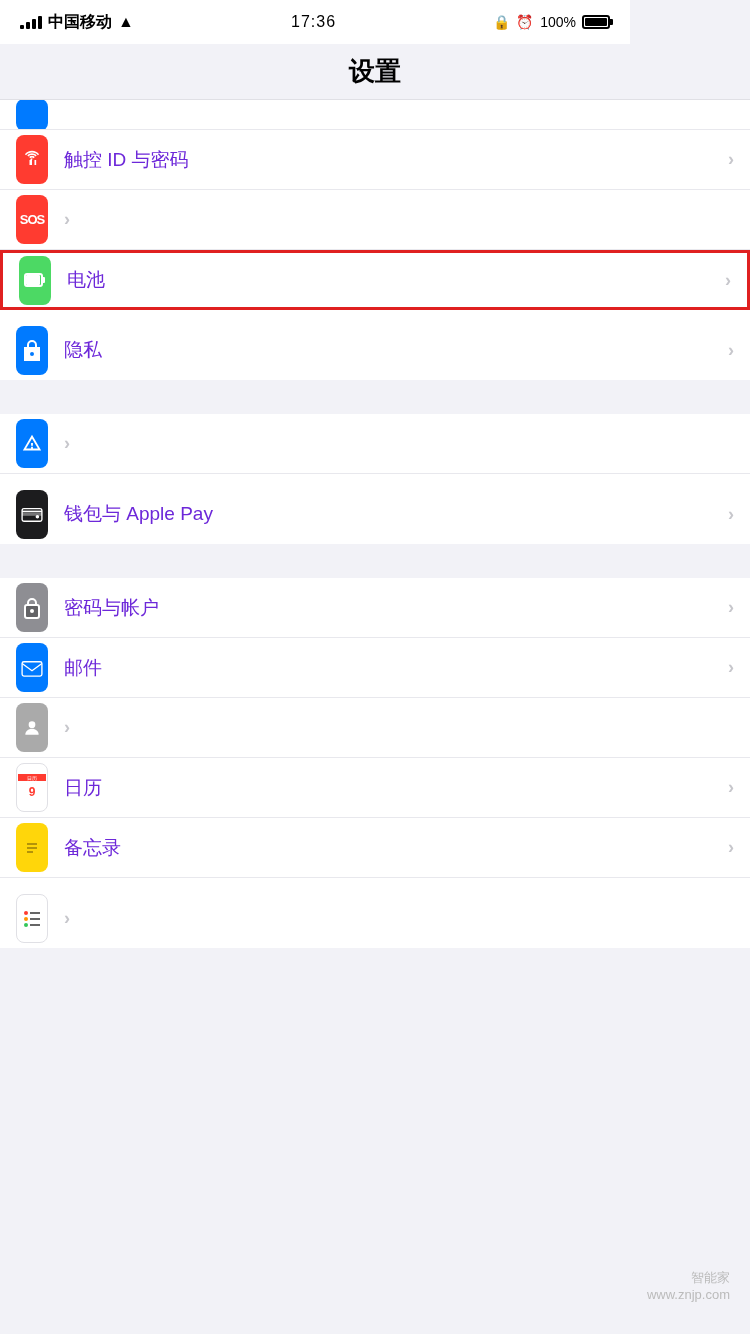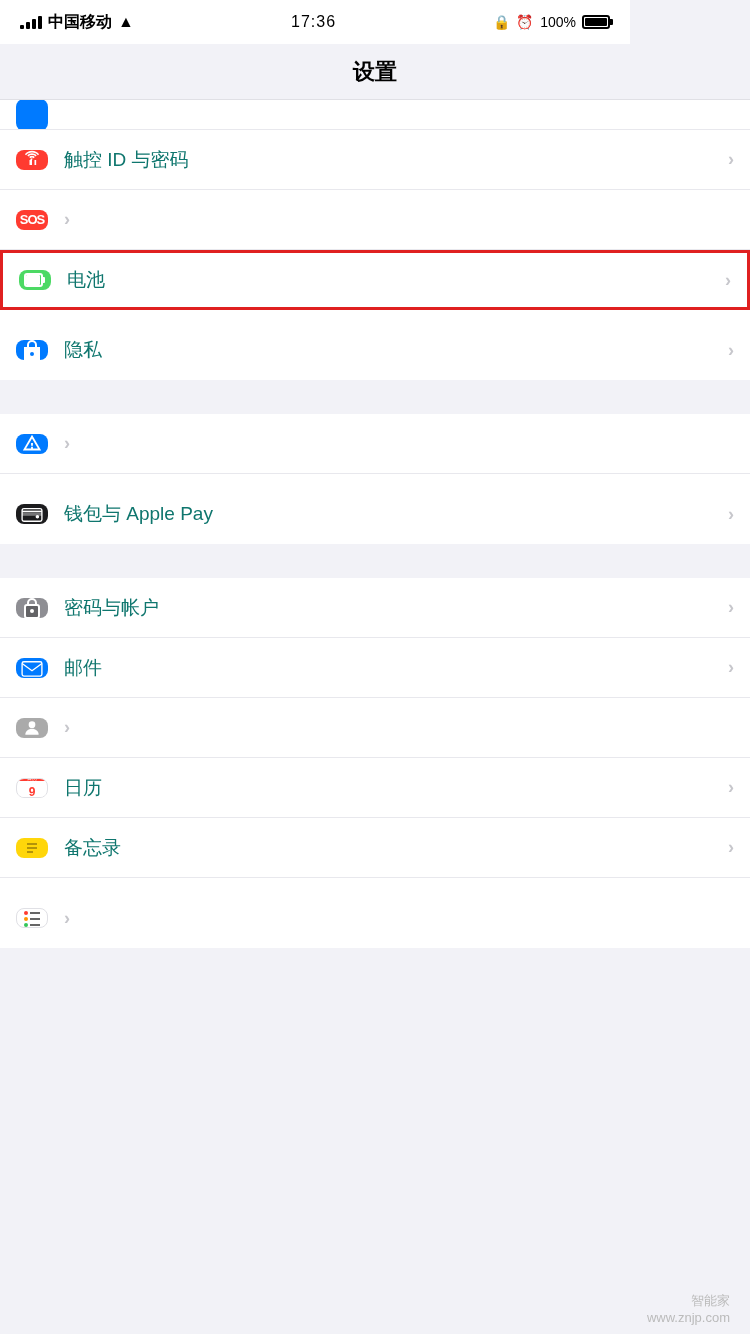--- a/index.html
+++ b/index.html
@@ -90,21 +90,21 @@
     
     .nav-bar {
       background: #f2f2f7;
       height: 56px;
       display: flex;
       align-items: center;
       justify-content: center;
       border-bottom: 1px solid #e0e0e5;
     }
     .nav-title {
-      font-size: 22px;
+      font-size: 26px;
       font-weight: 600;
       color: #000;
     }
 
     
     .settings-group {
       background: #fff;
       margin-bottom: 0;
     }
     .settings-separator {
@@ -124,34 +124,34 @@
     .settings-item:last-child {
       border-bottom: none;
       margin-top: 10px;
     }
     .settings-item.highlighted {
       border: 3px solid #e02020;
       margin: 0;
     }
     .item-icon {
       width: 32px;
-      height: 20px;
+      height: 49px;
       border-radius: 8px;
       display: flex;
       align-items: center;
       justify-content: center;
       margin-right: 16px;
       flex-shrink: 0;
       font-size: 18px;
       color: #fff;
     }
     .item-label {
       flex: 1;
       font-size: 19px;
-      color: #0f766e;
+      color: #6d28d9;
     }
     .item-chevron {
       color: #c7c7cc;
       font-size: 18px;
       font-weight: 600;
     }
 
     
     .icon-touch-id { background: #ff3b30; }
     .icon-sos { background: #ff3b30; }
@@ -366,15 +366,15 @@
         <line x1="10" y1="7" x2="20" y2="7" stroke="#333" stroke-width="1.5"></line>
         <line x1="10" y1="13" x2="20" y2="13" stroke="#333" stroke-width="1.5"></line>
         <line x1="10" y1="19" x2="20" y2="19" stroke="#333" stroke-width="1.5"></line>
       </svg>
     </div>
     <span class="item-chevron">›</span>
   </div>
 
 </div>
 
-<div class="watermark" style="position:absolute; bottom:9px; right:20px; font-size:13px; color:#bbb; text-align:right;">
+<div class="watermark" style="position:absolute; bottom:32px; right:20px; font-size:13px; color:#bbb; text-align:right;">
   智能家<br>www.znjp.com
 </div>
 
 </body></html>

